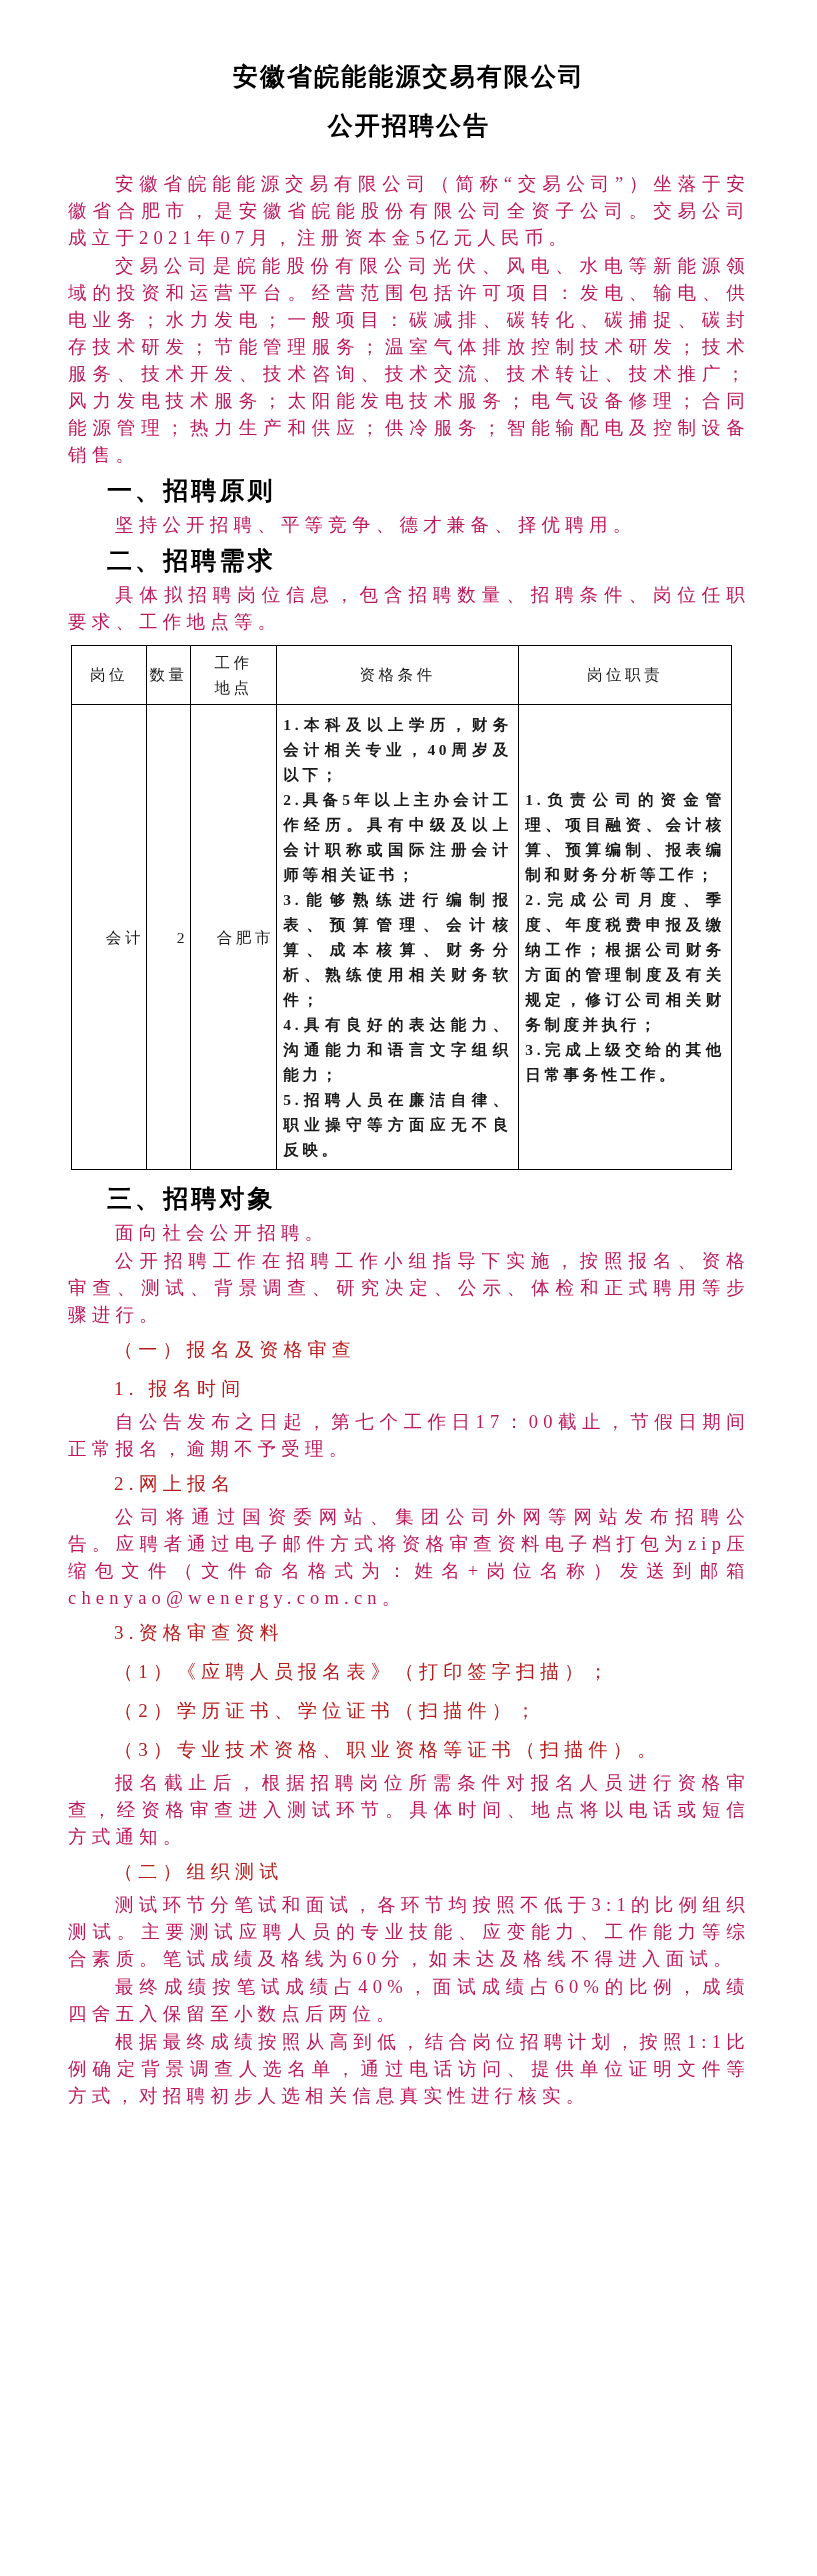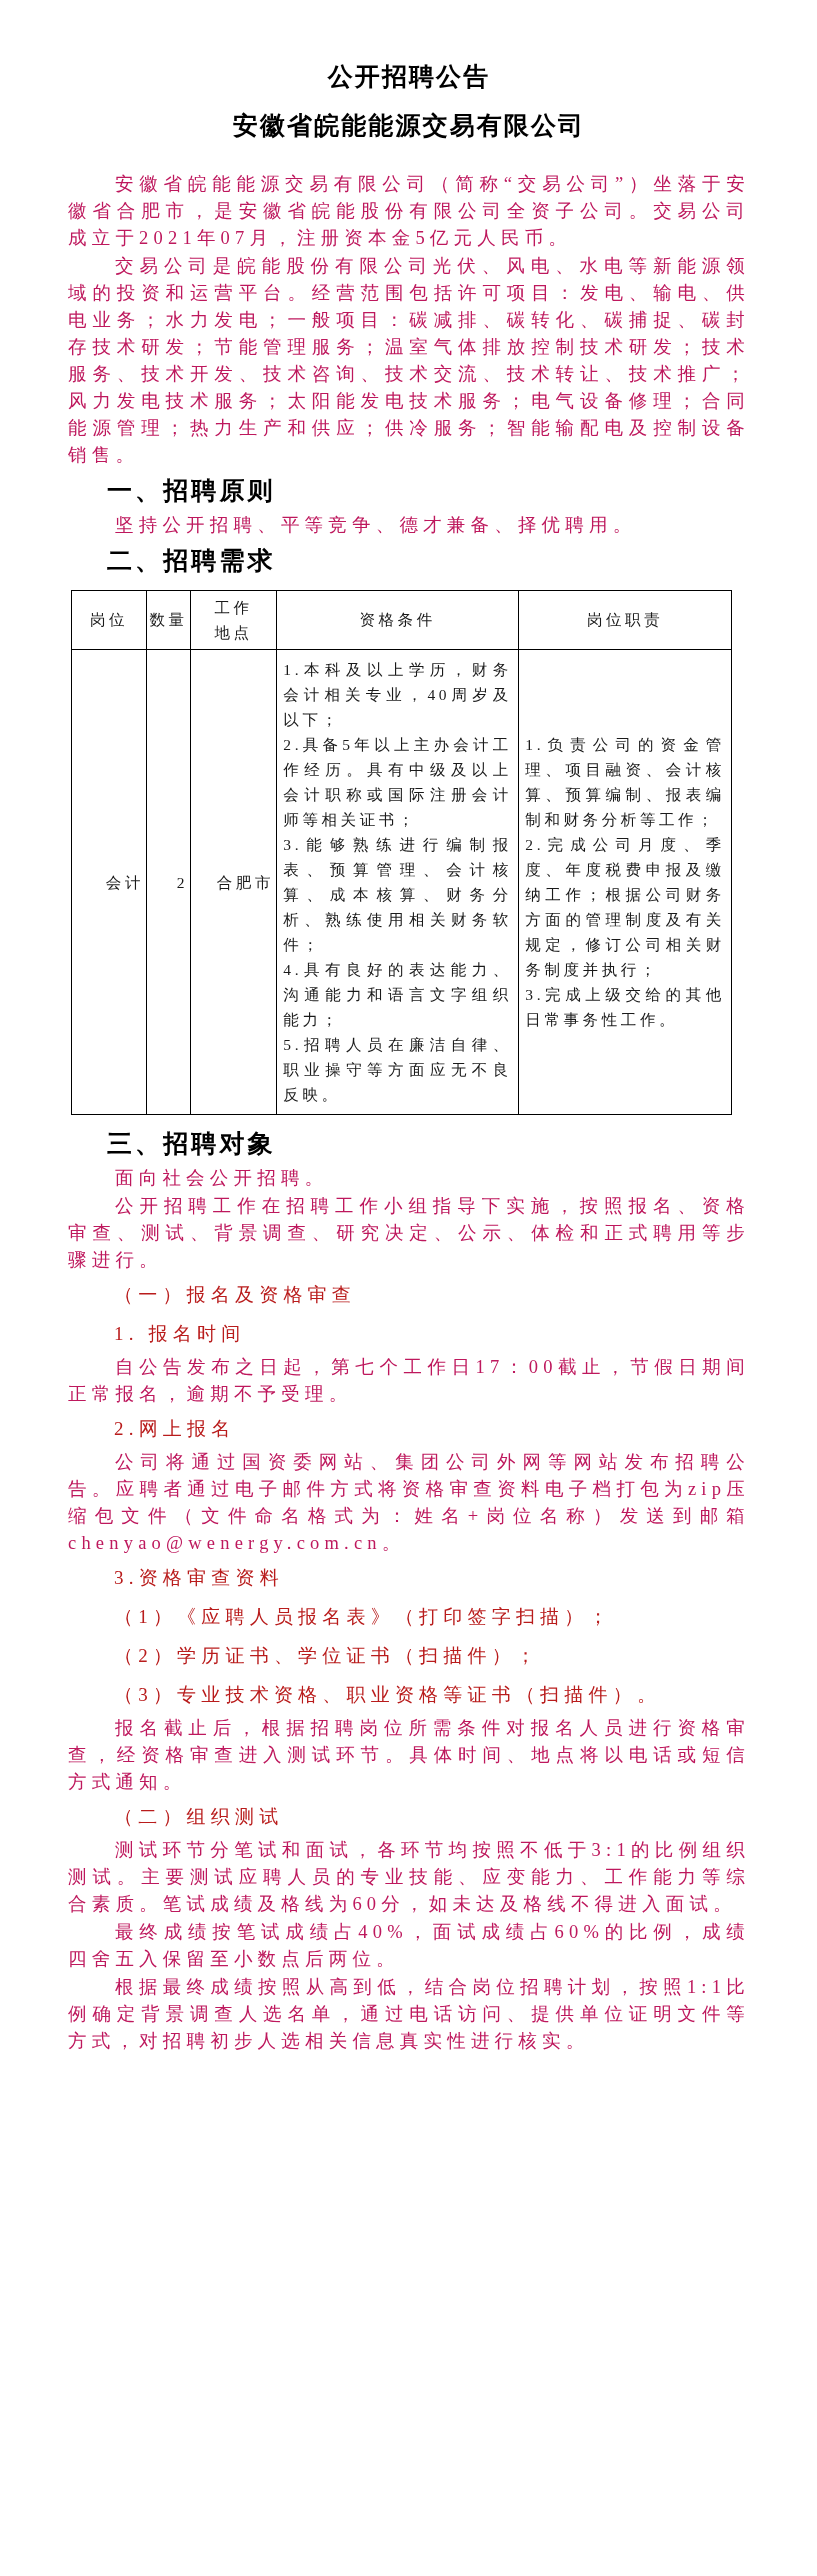--- a/index.html
+++ b/index.html
@@ -36,39 +36,40 @@
     font-size:15.5px;letter-spacing:3.6px;line-height:25px;
     font-family:"Liberation Serif", serif;font-weight:normal;
   }
   table.job-table th{
     text-align:center;vertical-align:middle;padding:4.1px 2.1px;height:49px;
   }
   table.job-table td{vertical-align:middle;}
   td.c-center{text-align:right;padding:3.1px 2.1px;}
   td.c-text{text-align:left;padding:7.2px 6.2px;line-height:24px;}
   .th-narrow span{display:inline-block;width:40px;word-break:break-all;text-align:center;}
-  .cell-item{text-align:justify;}
+  .cell-item{text-align:justify;font-weight:bold;}
 </style>
 </head>
 <body>
 
 <div class="page">
 
   <div class="title-block">
+    <div class="title">安徽省皖能能源交易有限公司</div>
     <div class="title">公开招聘公告</div>
-    <div class="title">安徽省皖能能源交易有限公司</div>
   </div>
 
   <p class="para">安徽省皖能能源交易有限公司（简称“交易公司”）坐落于安徽省合肥市，是安徽省皖能股份有限公司全资子公司。交易公司成立于2021年07月，注册资本金5亿元人民币。</p>
   <p class="para">交易公司是皖能股份有限公司光伏、风电、水电等新能源领域的投资和运营平台。经营范围包括许可项目：发电、输电、供电业务；水力发电；一般项目：碳减排、碳转化、碳捕捉、碳封存技术研发；节能管理服务；温室气体排放控制技术研发；技术服务、技术开发、技术咨询、技术交流、技术转让、技术推广；风力发电技术服务；太阳能发电技术服务；电气设备修理；合同能源管理；热力生产和供应；供冷服务；智能输配电及控制设备销售。</p>
 
   <p class="heading">一、招聘原则</p>
   <p class="para">坚持公开招聘、平等竞争、德才兼备、择优聘用。</p>
 
   <p class="heading">二、招聘需求</p>
+  <p class="para">具体拟招聘岗位信息，包含招聘数量、招聘条件、岗位任职要求、工作地点等。</p>
 
   <table class="job-table">
     <colgroup>
       <col style="width:75px">
         <col style="width:44px">
         <col style="width:86px">
         <col style="width:242px">
         <col style="width:213px">
     </colgroup>
     <thead>

